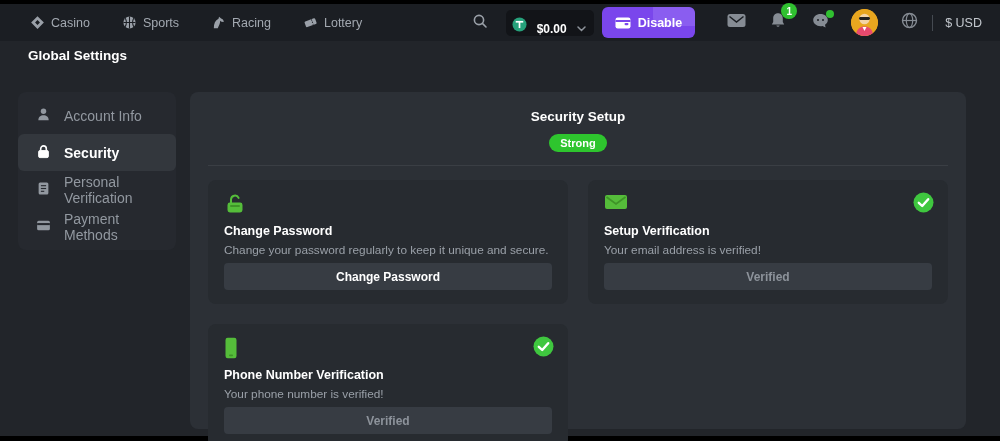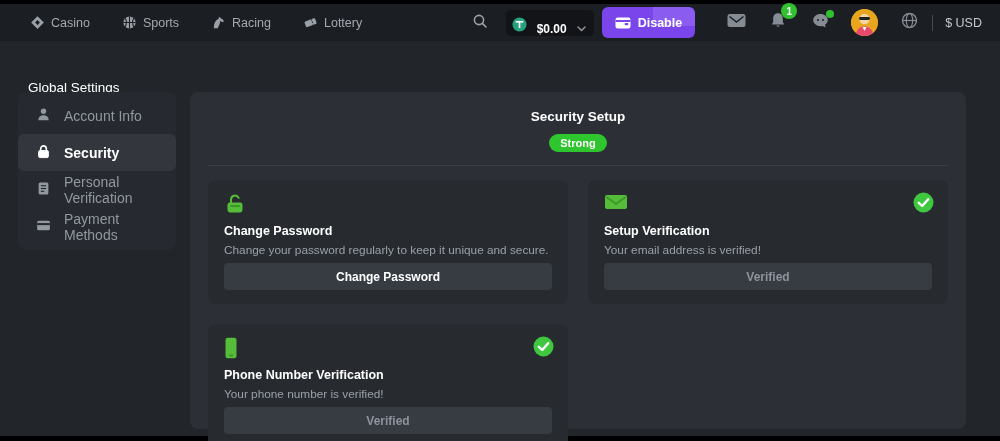--- a/index.html
+++ b/index.html
@@ -19,21 +19,21 @@
   .deposit-btn::after { content:""; position:absolute; right:0; top:0; width:45%; height:62%; background:#9065f1; border-radius:0 6px 0 8px; opacity:.75; }
   .deposit-btn svg, .deposit-btn span { position:relative; z-index:1; }
   .icon-btn { position:relative; display:flex; align-items:center; justify-content:center; width:22px; margin-right:20px; cursor:pointer; }
   .badge { position:absolute; top:-9px; right:-8px; min-width:16px; height:16px; border-radius:8px; background:#30c030; color:#fff; font-size:10px; font-weight:bold; display:flex; align-items:center; justify-content:center; padding:0 4px; }
   .green-dot { position:absolute; top:-3px; right:-3px; width:8px; height:8px; border-radius:50%; background:#30c030; }
   .avatar { width:27px; height:27px; border-radius:50%; background:#e8a61f; overflow:hidden; margin-right:20px; cursor:pointer; flex:0 0 auto; }
   .vdiv { width:1px; height:16px; background:#454a51; margin-right:12px; }
   .currency { color:#c3c8ce; font-size:12.5px; display:flex; align-items:center; gap:4px; cursor:pointer; }
 
   
-  .page-title { position:absolute; left:28px; top:76px; color:#fff; font-size:13.5px; font-weight:normal; }
+  .page-title { position:absolute; left:28px; top:44px; color:#fff; font-size:13.5px; font-weight:bold; }
 
   
   .sidebar { position:absolute; left:18px; top:88px; width:158px; background:#26292f; border-radius:8px; padding:5px 0; }
   .side-item { height:37px; display:flex; align-items:center; gap:13px; padding-left:18px; color:#9298a0; font-size:14px; cursor:pointer; border-radius:6px; }
   .side-item svg { flex:0 0 auto; }
   .side-item.active { background:#33373d; color:#fff; font-weight:bold; }
   .side-item.active svg path, .side-item.active svg rect, .side-item.active svg circle, .side-item.active svg line { stroke:#fff; }
   .side-item.active .fillicon { fill:#fff; }
 
   

